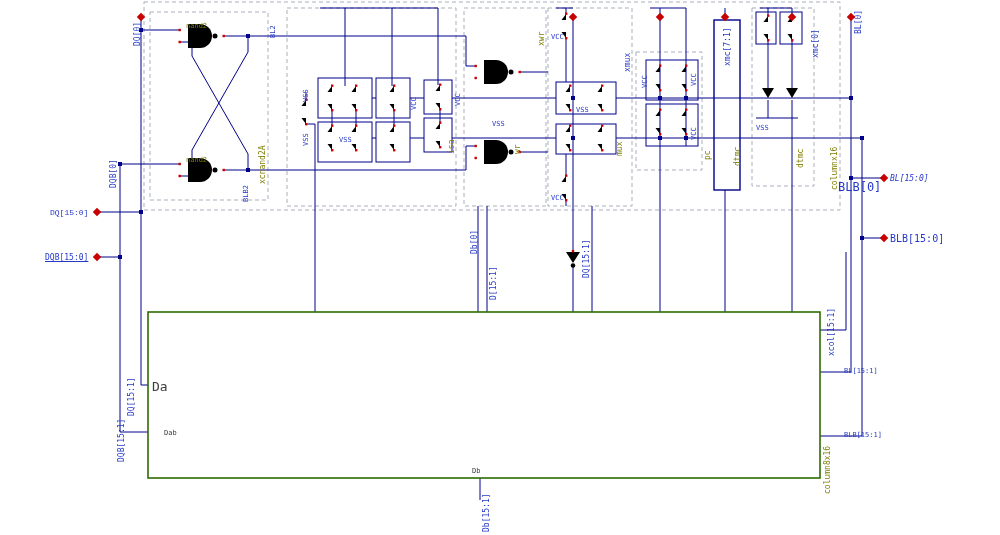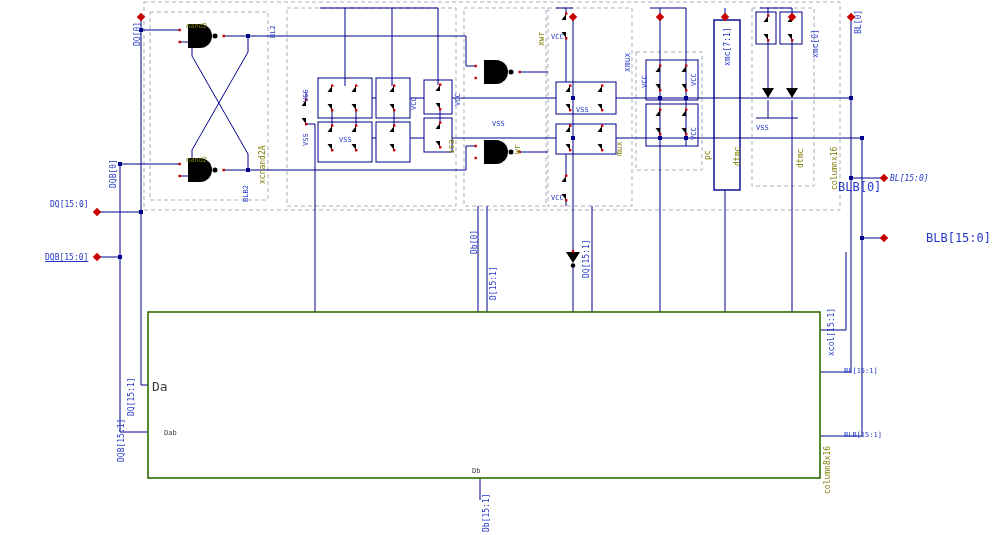--- a/index.html
+++ b/index.html
@@ -204,28 +204,28 @@
     <rect x="571" y="96" width="4" height="4"></rect>
     <rect x="571" y="136" width="4" height="4"></rect>
     <rect x="246" y="34" width="4" height="4"></rect>
     <rect x="246" y="168" width="4" height="4"></rect>
   </g>
 </svg>
 
 <div id="labels">
       <span class="lbl v" style="left: 133px; top: 46px; color: rgb(36, 56, 200); font-size: 8px;">DQ[0]</span>
       <span class="lbl v" style="left: 109px; top: 188px; color: rgb(36, 56, 200); font-size: 8px;">DQB[0]</span>
-      <span class="lbl" style="left: 50px; top: 200px; color: rgb(36, 56, 200); font-size: 8px;">DQ[15:0]</span>
+      <span class="lbl" style="left: 50px; top: 208px; color: rgb(36, 56, 200); font-size: 8px; font-family: Liberation Mono, monospace;">DQ[15:0]</span>
       <span class="lbl" style="left: 45px; top: 253px; color: rgb(36, 56, 200); font-size: 8px; text-decoration: underline;">DQB[15:0]</span>
       <span class="lbl v" style="left: 127px; top: 416px; color: rgb(36, 56, 200); font-size: 8px;">DQ[15:1]</span>
       <span class="lbl v" style="left: 117px; top: 462px; color: rgb(36, 56, 200); font-size: 8px;">DQB[15:1]</span>
       <span class="lbl v" style="left: 854px; top: 34px; color: rgb(36, 56, 200); font-size: 8px;">BL[0]</span>
       <span class="lbl" style="left: 838px; top: 183px; color: rgb(36, 56, 200); font-size: 12px; text-align: center;">BLB[0]</span>
       <span class="lbl" style="left: 890px; top: 174px; color: rgb(36, 56, 200); font-size: 8px; font-style: italic;">BL[15:0]</span>
-      <span class="lbl" style="left: 890px; top: 234px; color: rgb(36, 56, 200); font-size: 12px; margin-left: 36px;">BLB[15:0]</span>
+      <span class="lbl" style="left: 890px; top: 234px; color: rgb(36, 56, 200); font-size: 10px;">BLB[15:0]</span>
       <span class="lbl v" style="left: 827px; top: 356px; color: rgb(36, 56, 200); font-size: 8px;">xcol[15:1]</span>
       <span class="lbl" style="left: 844px; top: 367px; color: rgb(36, 56, 200); font-size: 7px;">BL[15:1]</span>
       <span class="lbl" style="left: 844px; top: 431px; color: rgb(36, 56, 200); font-size: 7px;">BLB[15:1]</span>
       <span class="lbl v" style="left: 482px; top: 532px; color: rgb(36, 56, 200); font-size: 8px;">Db[15:1]</span>
       <span class="lbl v" style="left: 470px; top: 254px; color: rgb(36, 56, 200); font-size: 8px;">Db[0]</span>
       <span class="lbl v" style="left: 489px; top: 300px; color: rgb(36, 56, 200); font-size: 8px;">D[15:1]</span>
       <span class="lbl v" style="left: 582px; top: 278px; color: rgb(36, 56, 200); font-size: 8px;">DQ[15:1]</span>
       <span class="lbl v" style="left: 269px; top: 38px; color: rgb(36, 56, 200); font-size: 7px;">BL2</span>
       <span class="lbl v" style="left: 242px; top: 202px; color: rgb(36, 56, 200); font-size: 7px;">BLB2</span>
       <span class="lbl v" style="left: 723px; top: 66px; color: rgb(36, 56, 200); font-size: 8px;">xmc[7:1]</span>

